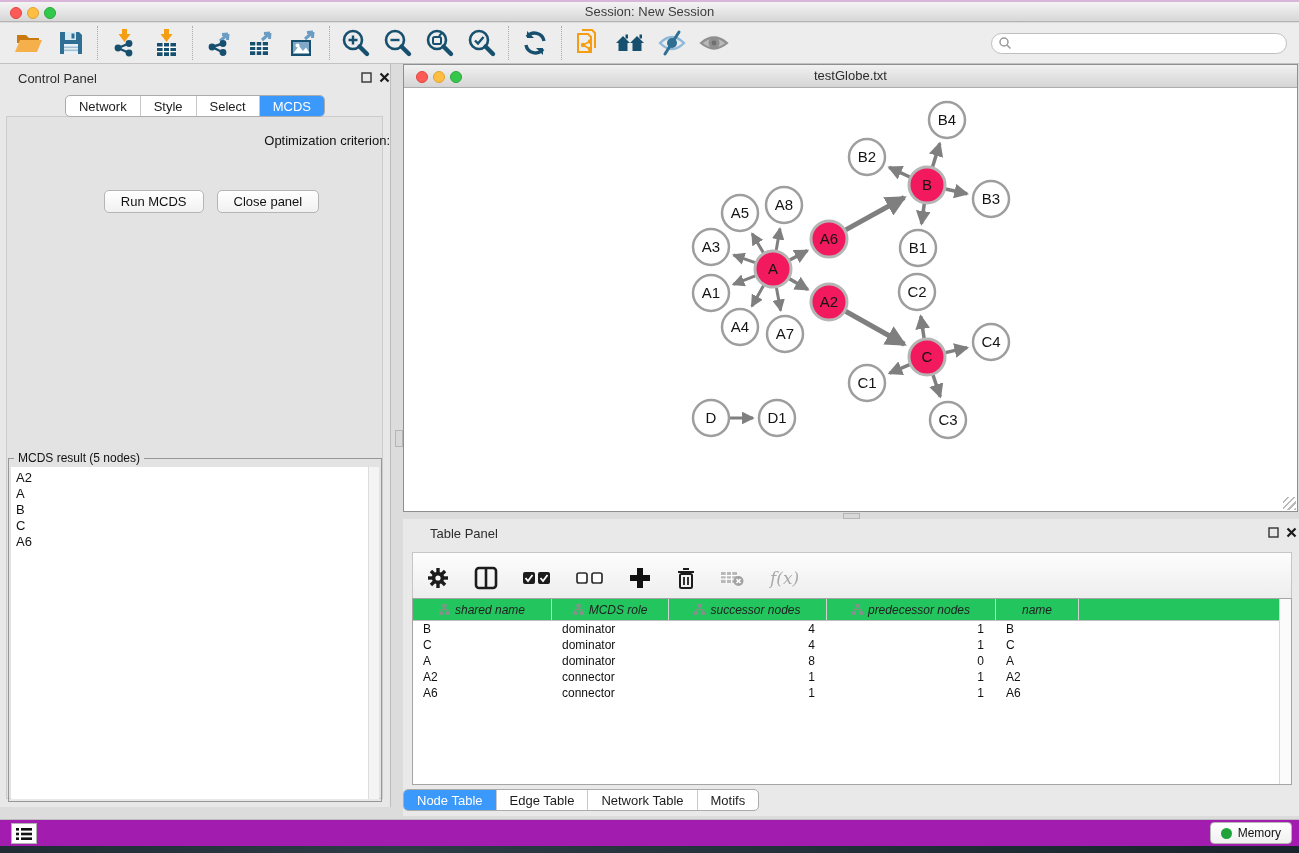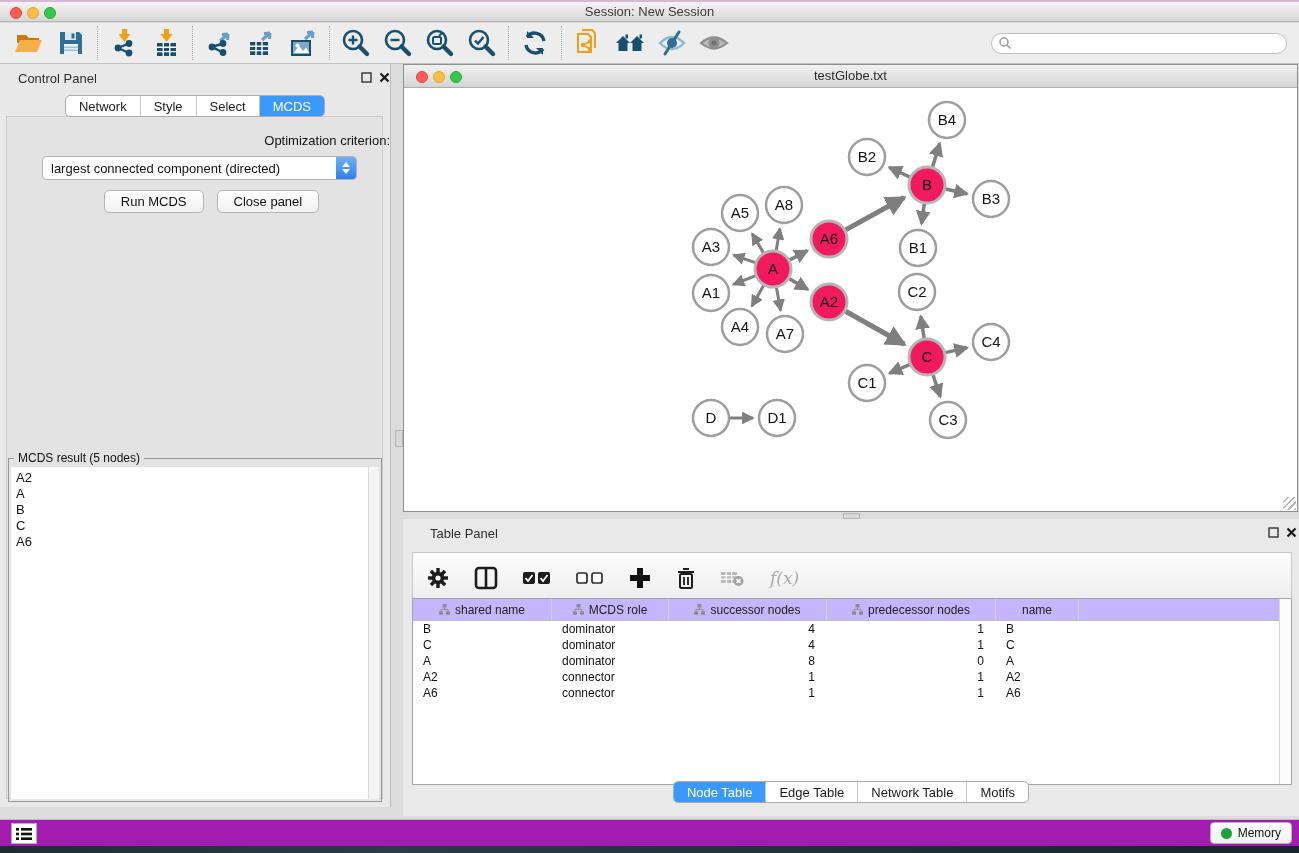--- a/index.html
+++ b/index.html
@@ -68,27 +68,27 @@
     background:repeating-linear-gradient(135deg, transparent 0 3px, #b9b9b9 3px 4.5px); }
   .split-handle-v { position:absolute; left:395px; top:430px; width:8px; height:17px; background:#d8d8d8; border:1px solid #b5b5b5;}
   .split-handle-h { position:absolute; left:843px; top:513px; width:17px; height:6px; background:#d8d8d8; border:1px solid #b5b5b5;}
 
   
   .table-panel { position:absolute; left:403px; top:519px; width:896px; height:297px; background:#e9e9e9; }
   .tp-toolbar { position:absolute; left:9px; top:33px; right:7px; height:52px;
     background:linear-gradient(#fdfdfd,#ececec); border:1px solid #c6c6c6; display:flex; align-items:center; padding-left:14px; gap:25px;}
   .fx { font-family:"DejaVu Serif","Liberation Serif",serif; font-style:italic; font-size:17px; color:#a9a9a9;}
   .tbl { position:absolute; left:9px; top:79px; right:7px; bottom:31px; background:#fff; border:1px solid #a5a5a5;}
-  .tbl-header { display:flex; height:22px; background:#c4b5fd; border-bottom:1px solid #bfbfbf; }
+  .tbl-header { display:flex; height:22px; background:#22c55e; border-bottom:1px solid #bfbfbf;font-style:italic; }
   .th { display:flex; align-items:center; justify-content:center; gap:5px; font-size:12px; color:#222;
     border-right:1px solid #d2d2d2; height:100%; }
   .trow { display:flex; height:16px; }
   .td { font-size:12px; color:#111; line-height:16px; white-space:nowrap; }
   .tbl-vtrack { position:absolute; top:0; right:0; bottom:0; width:12px; background:#fbfbfb; border-left:1px solid #d8d8d8;}
-  .tp-tabs-wrap { position:absolute; left:0; bottom:13px; width:100%; text-align:center; }
+  .tp-tabs-wrap { position:absolute; left:0; bottom:5px; width:100%; }
 
   
   .status-bar { position:absolute; left:0; top:819px; width:1299px; height:27px; background:#a21caf; border-top:1px solid #bcbcbc;}
   .list-btn { position:absolute; left:11px; top:3px; width:26px; height:21px; background:#fdfdfd; border:1px solid #b3b3b3;
     display:flex; align-items:center; justify-content:center;}
   .memory-btn { position:absolute; right:7px; top:2px; height:22px; background:linear-gradient(#ffffff,#f0f0f0);
     border:1px solid #b5b5b5; border-radius:4px; display:flex; align-items:center; gap:6px; padding:0 10px; font-size:12px; color:#111;}
   .memdot { width:11px; height:11px; border-radius:50%; background:#1ea33b; }
   .desktop-strip { position:absolute; left:0; top:846px; width:1299px; height:7px;
     background:linear-gradient(90deg,#1f2c34,#2c3c46 30%,#22313a 60%,#18242c); }
@@ -258,27 +258,20 @@
     </span>
   </div>
   <div class="cp-tabs-wrap"><span class="seg-group" id="cp-tabs">
         <span class="seg">Network</span>
         <span class="seg">Style</span>
         <span class="seg">Select</span>
         <span class="seg active">MCDS</span>
       </span></div>
   <div class="cp-body"></div>
   <div class="opt-label">Optimization criterion:</div>
-  <div class="dropdown">
-    <span class="val">largest connected component (directed)</span>
-    <span class="stepper">
-        <span class="chev-up"></span>
-        <span class="chev-dn"></span>
-      </span>
-  </div>
   <div class="btn-row">
     <button class="mac-btn">Run MCDS</button>
     <button class="mac-btn">Close panel</button>
   </div>
   <div class="result-group">
     <span class="result-title">MCDS result (5 nodes)</span>
     <div class="result-list" id="mcds-list">
         <div class="result-item">A2</div>
         <div class="result-item">A</div>
         <div class="result-item">B</div>

